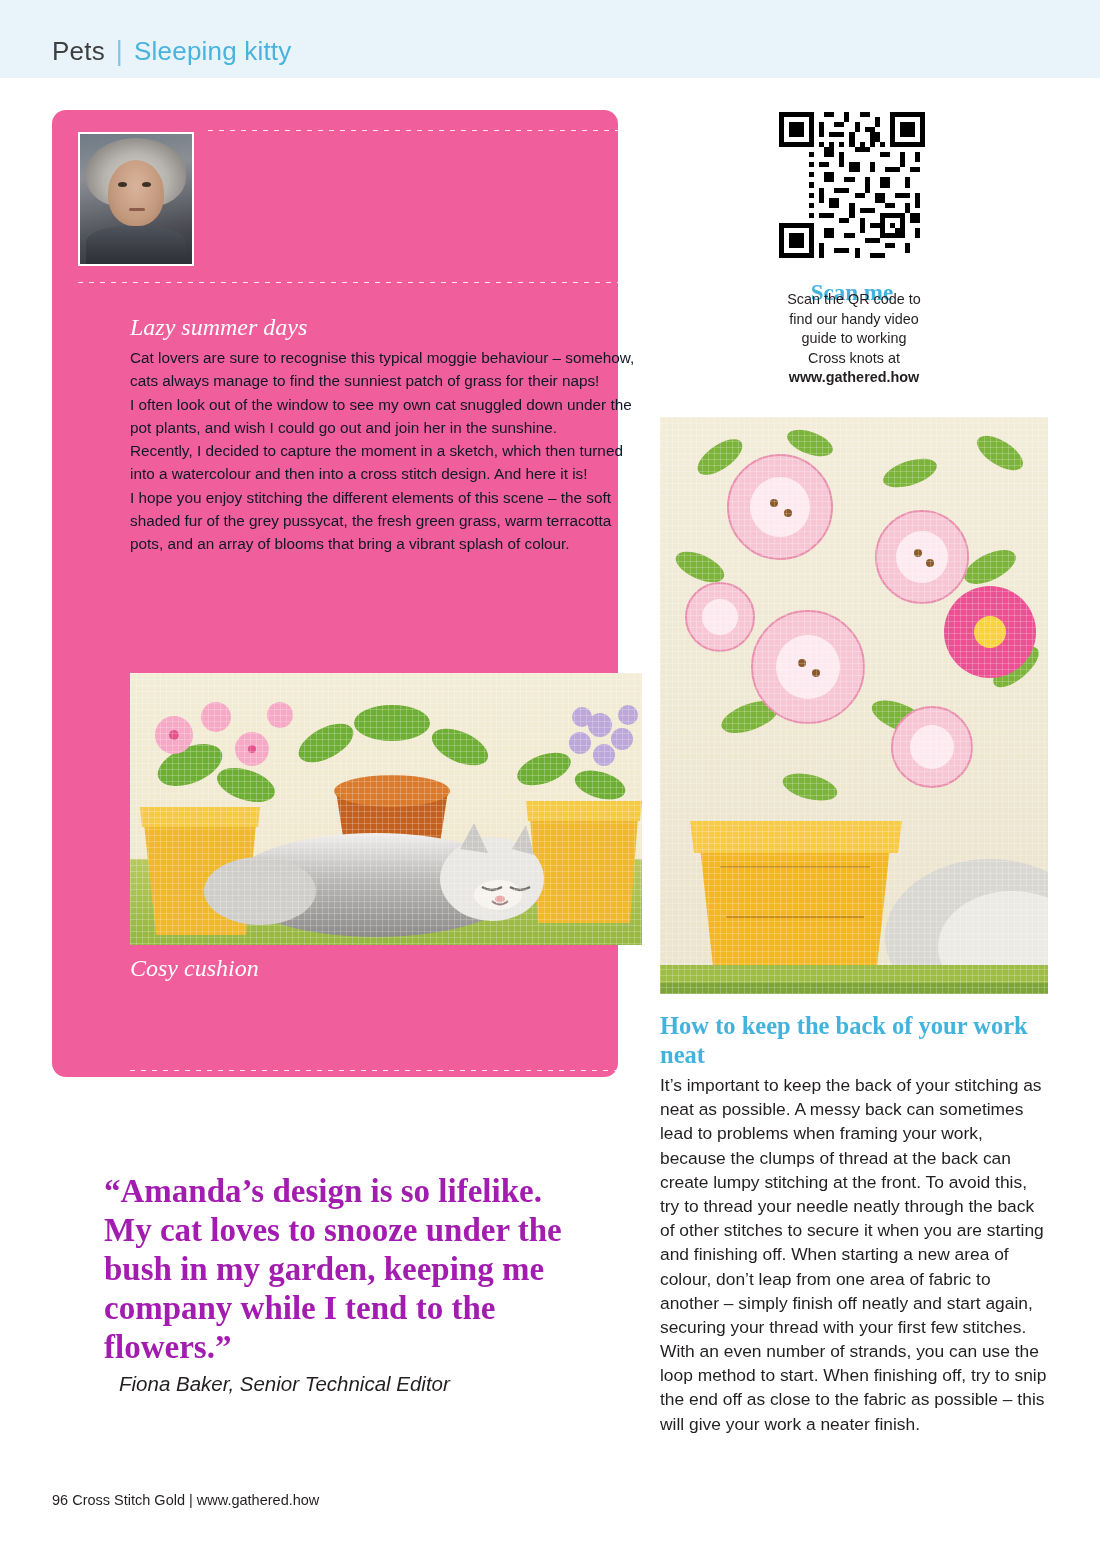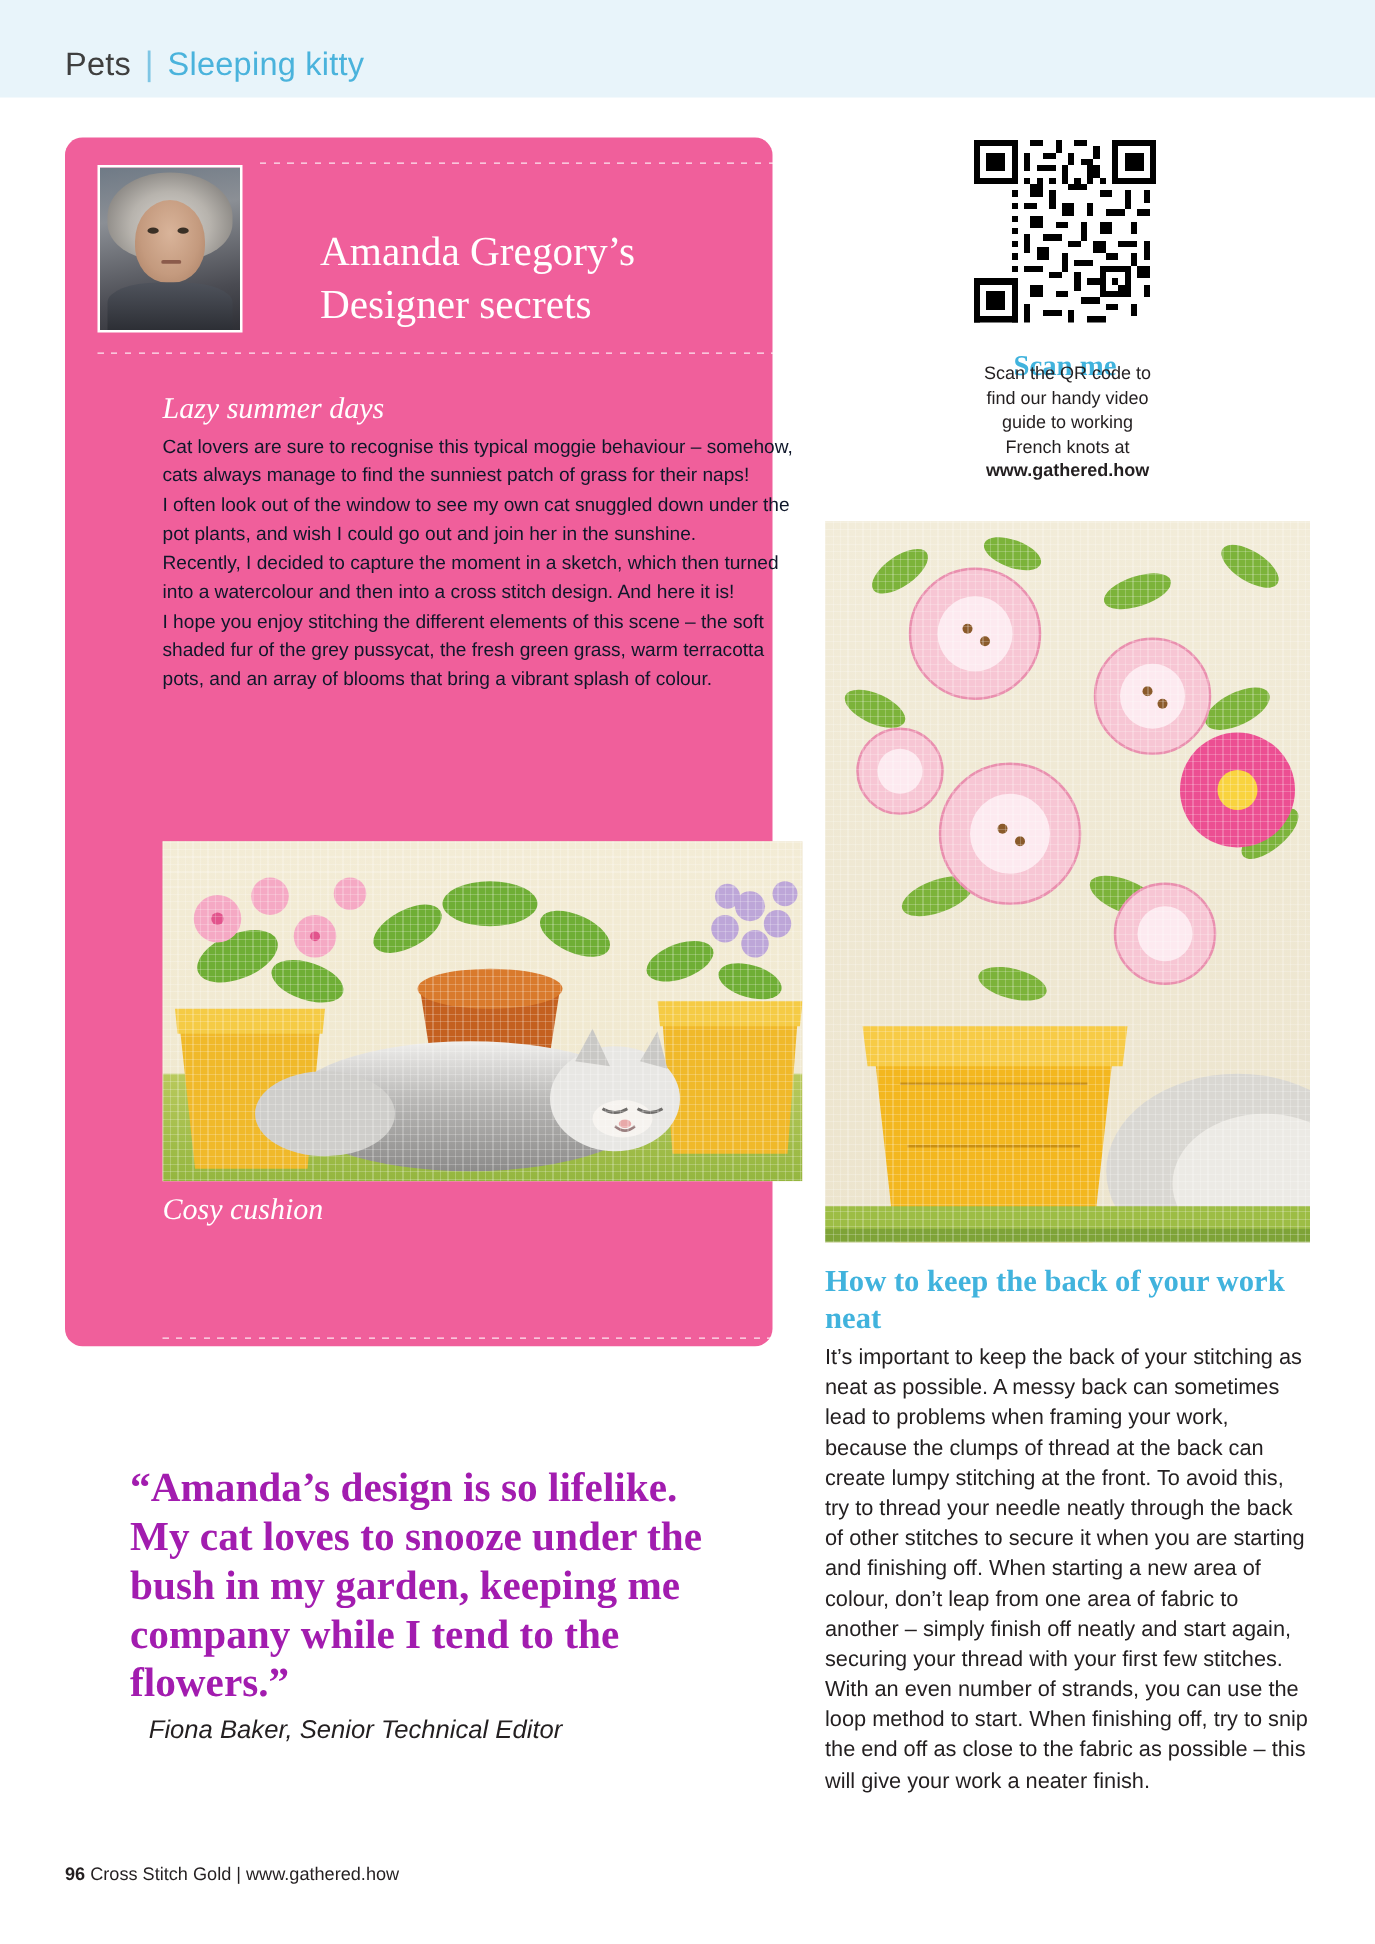--- a/index.html
+++ b/index.html
@@ -131,21 +131,21 @@
   .right-body{
     position:absolute;left:660px;top:1073px;width:390px;
     font-size:17.4px;line-height:1.39;color:#231f20;
   }
 
   
   .footer{
     position:absolute;left:52px;top:1492px;
     font-size:14.5px;color:#231f20;
   }
-  .footer b{font-weight:700;margin-top:48px;}
+  .footer b{font-weight:400;margin-top:48px;}
 
   
   .stitch-grid{
     position:absolute;inset:0;
     background-image:
       repeating-linear-gradient(to right, rgba(255,255,255,.22) 0 1px, transparent 1px 6px),
       repeating-linear-gradient(to bottom, rgba(255,255,255,.22) 0 1px, transparent 1px 6px);
     pointer-events:none;
   }
 </style>
@@ -167,22 +167,20 @@
     <div class="face"></div>
     <div class="eye l"></div>
     <div class="eye r"></div>
     <div class="mouth"></div>
     <div class="body"></div>
   </div>
 
   <div class="dash-line" style="left:156px;top:20px;width:434px;"></div>
   <div class="dash-line" style="left:26px;top:172px;width:564px;"></div>
 
-  <div class="panel-title" style="white-space:pre-line;">Amanda Gregory’s
-Designer secrets</div>
 
   <div class="sub-head" style="top:204px;">Lazy summer days</div>
   <div class="body-text" style="top:236px;white-space:pre-line;">Cat lovers are sure to recognise this typical moggie behaviour – somehow, cats always manage to find the sunniest patch of grass for their naps!
 I often look out of the window to see my own cat snuggled down under the pot plants, and wish I could go out and join her in the sunshine.
 Recently, I decided to capture the moment in a sketch, which then turned into a watercolour and then into a cross stitch design. And here it is!
 I hope you enjoy stitching the different elements of this scene – the soft shaded fur of the grey pussycat, the fresh green grass, warm terracotta pots, and an array of blooms that bring a vibrant splash of colour.</div>
 
   <div class="art-image">
     
     <svg viewBox="0 0 512 272" width="512" height="272" preserveAspectRatio="none">
@@ -370,21 +368,21 @@
       <rect x="23" y="23" width="1" height="2"></rect>
         <rect x="27" y="23" width="1" height="2"></rect>
     </g>
   </svg>
 </div>
 <div class="scan-me">Scan me</div>
 <div class="scan-copy">
   <span>Scan the QR code to</span><br>
   <span>find our handy video</span><br>
   <span>guide to working</span><br>
-  <span>French knots at</span><br>
+  <span>Cross knots at</span><br>
   <b>www.gathered.how</b>
 </div>
 
 <div class="photo">
   <svg viewBox="0 0 388 577" width="388" height="577" preserveAspectRatio="none">
     <defs>
       <linearGradient id="cloth" x1="0" y1="0" x2="0" y2="1">
         <stop offset="0" stop-color="#f2ecd9"></stop>
           <stop offset="1" stop-color="#ece4cd"></stop>
       </linearGradient>

